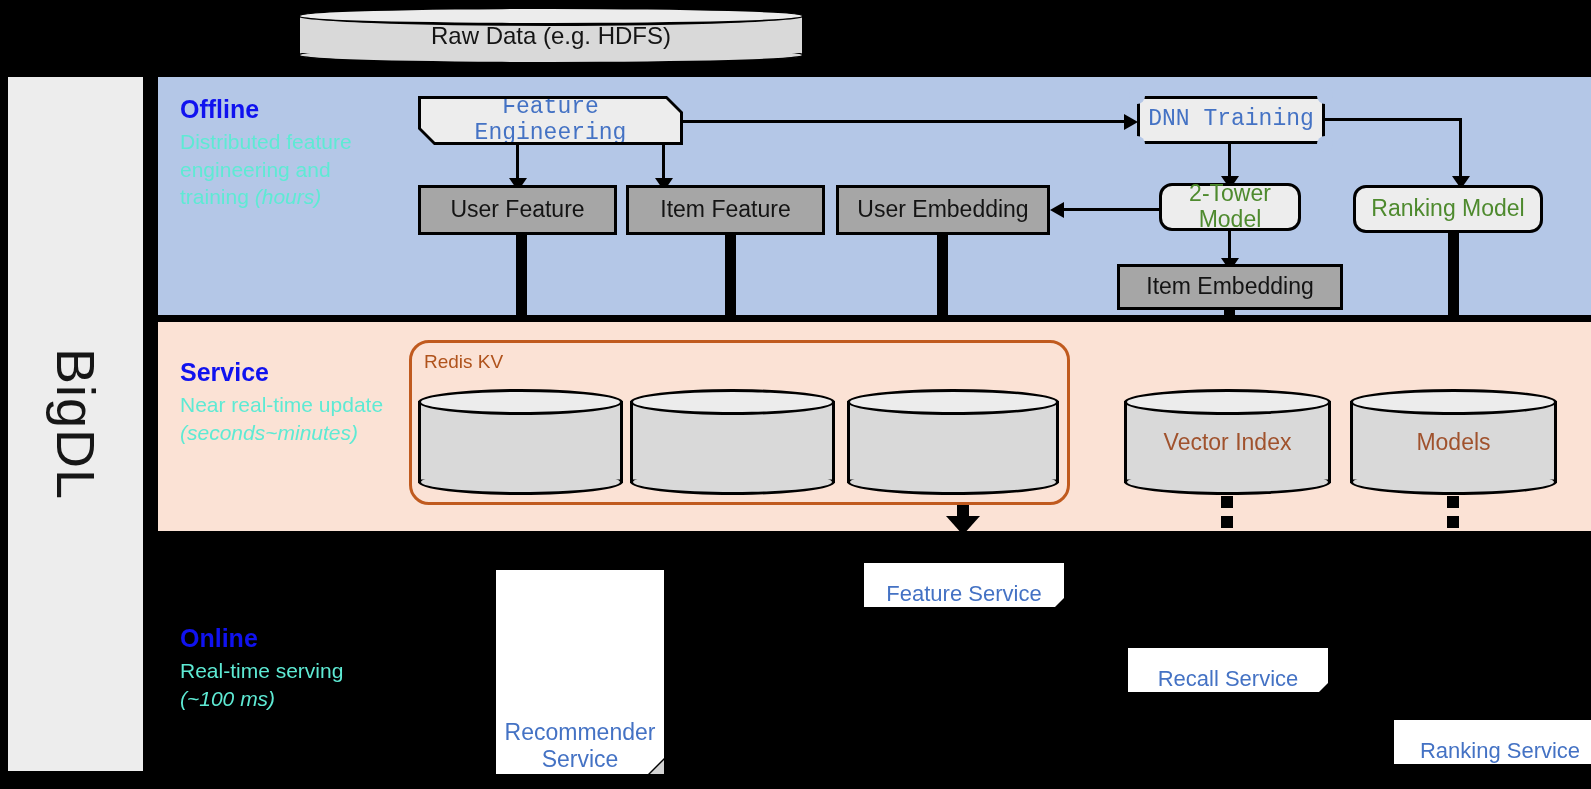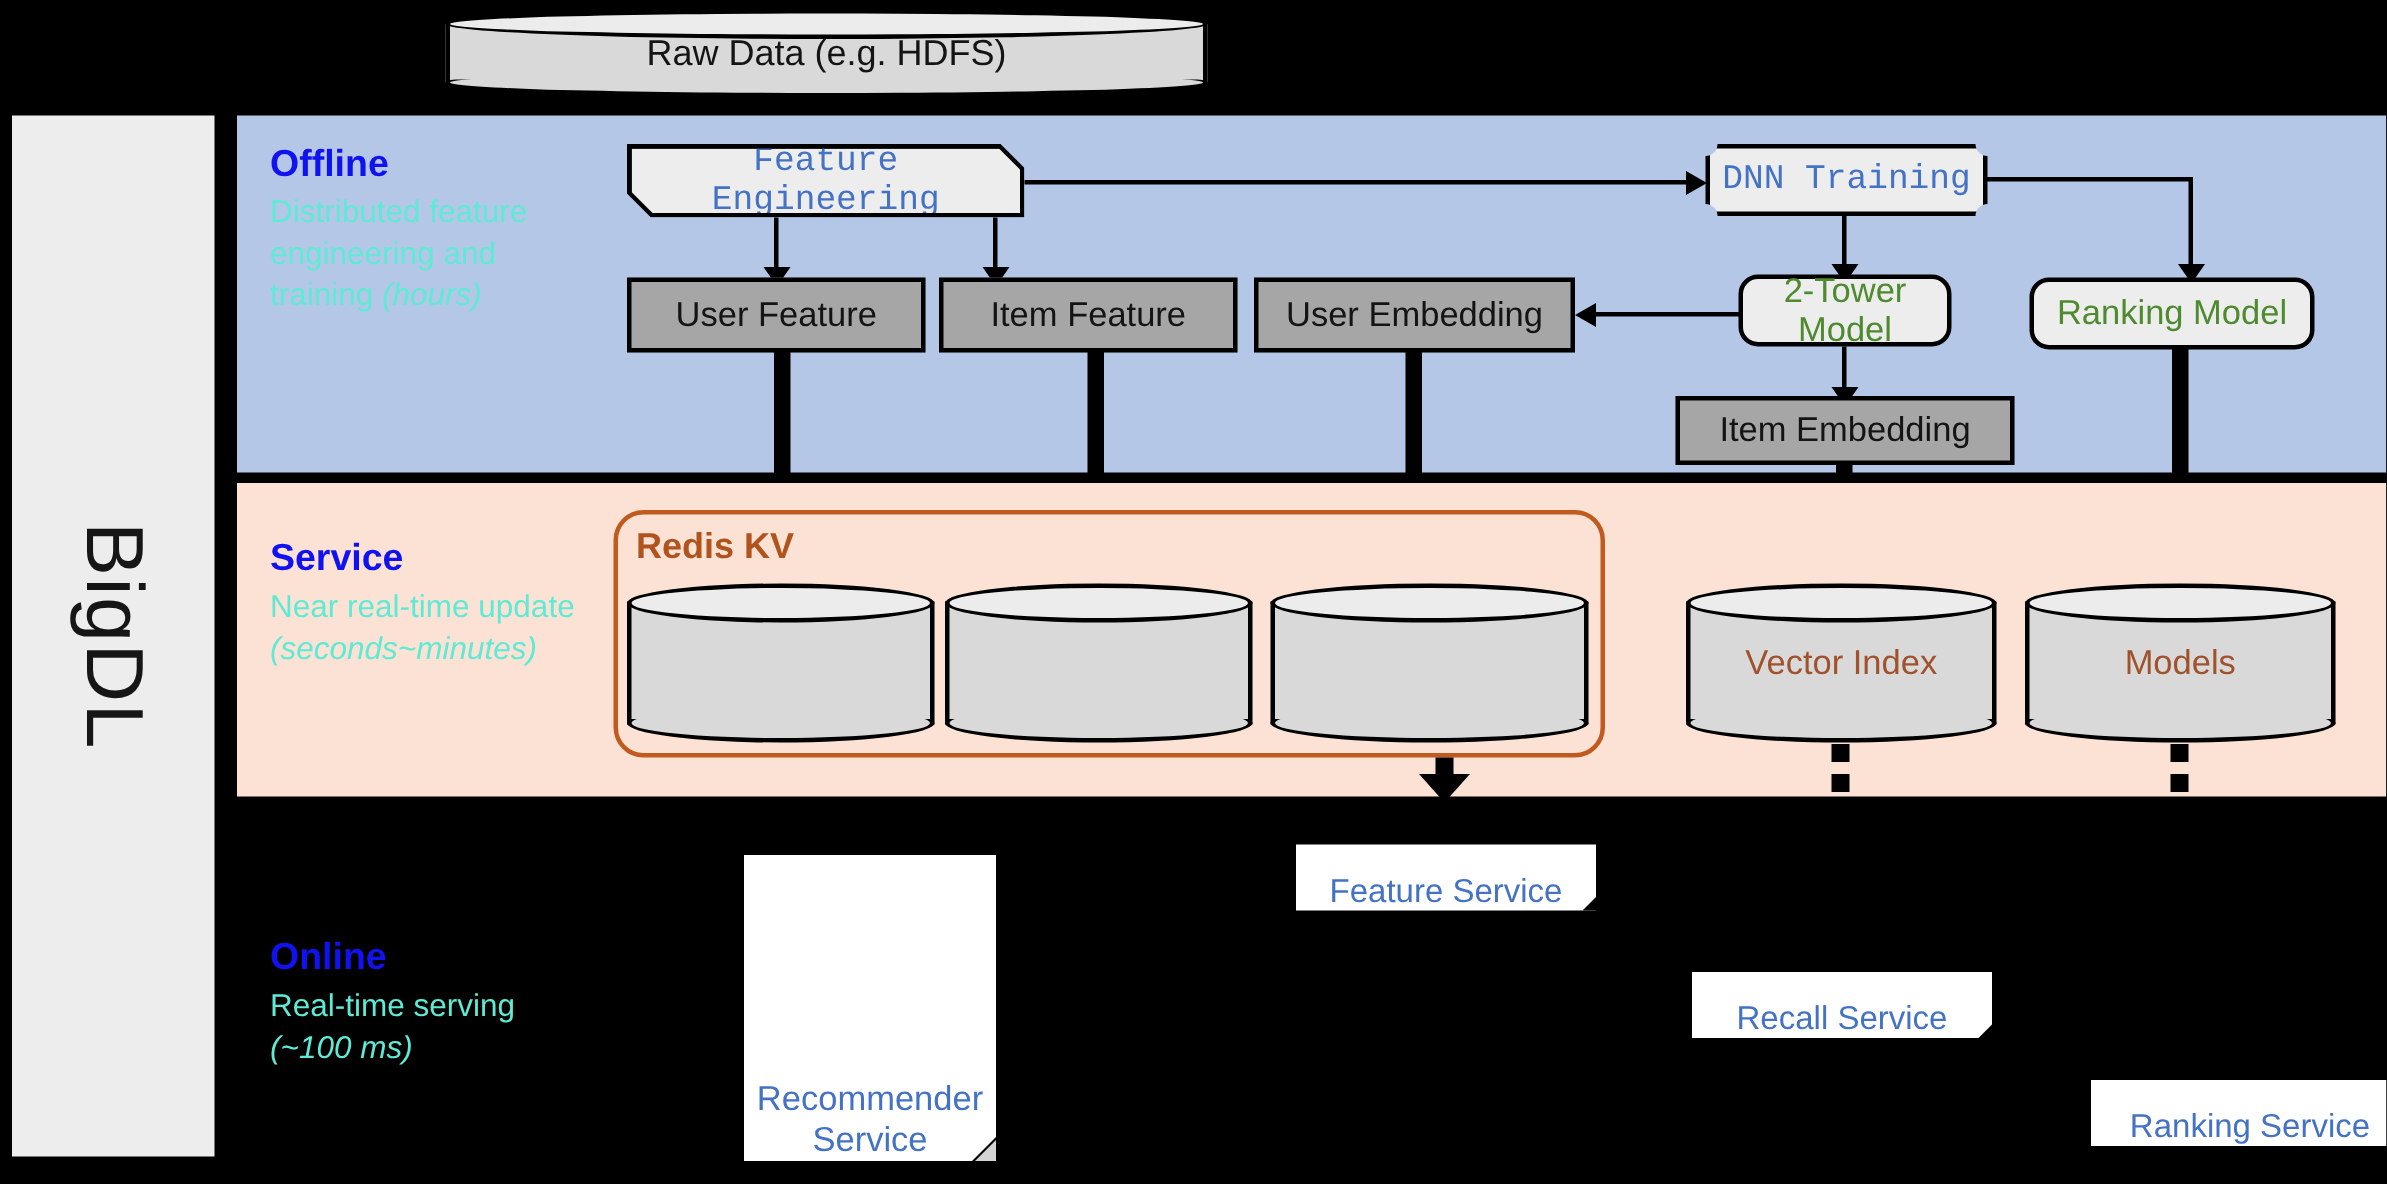--- a/index.html
+++ b/index.html
@@ -72,21 +72,21 @@
   
   #rawdata{left:297px;top:6px;width:508px;height:59px;}
   #rawdata .body{top:10px;bottom:10px;background:#d9d9d9;}
   #rawdata .top{height:20px;background:#ececec;}
   #rawdata .bot{height:20px;}
   #rawdata .cap{color:#141414;font-size:24px;}
 
   
   #redisbox{left:409px;top:340px;width:661px;height:165px;
     border:3px solid #c05a1e;border-radius:20px;background:transparent;}
-  #redislabel{position:absolute;left:424px;top:351px;font-size:24px;color:#b0531c;font-weight:bold;}
+  #redislabel{position:absolute;left:424px;top:351px;font-size:19px;color:#b0531c;}
 
   
   .ln{position:absolute;background:#000;}
   .thin-v{width:3px;}
   .thin-h{height:3px;}
   .thick-v{width:11px;}
   .arrow-dn{position:absolute;width:0;height:0;border-left:9px solid transparent;
     border-right:9px solid transparent;border-top:13px solid #000;}
   .arrow-dn-big{position:absolute;width:0;height:0;border-left:17px solid transparent;
     border-right:17px solid transparent;border-top:19px solid #000;}

